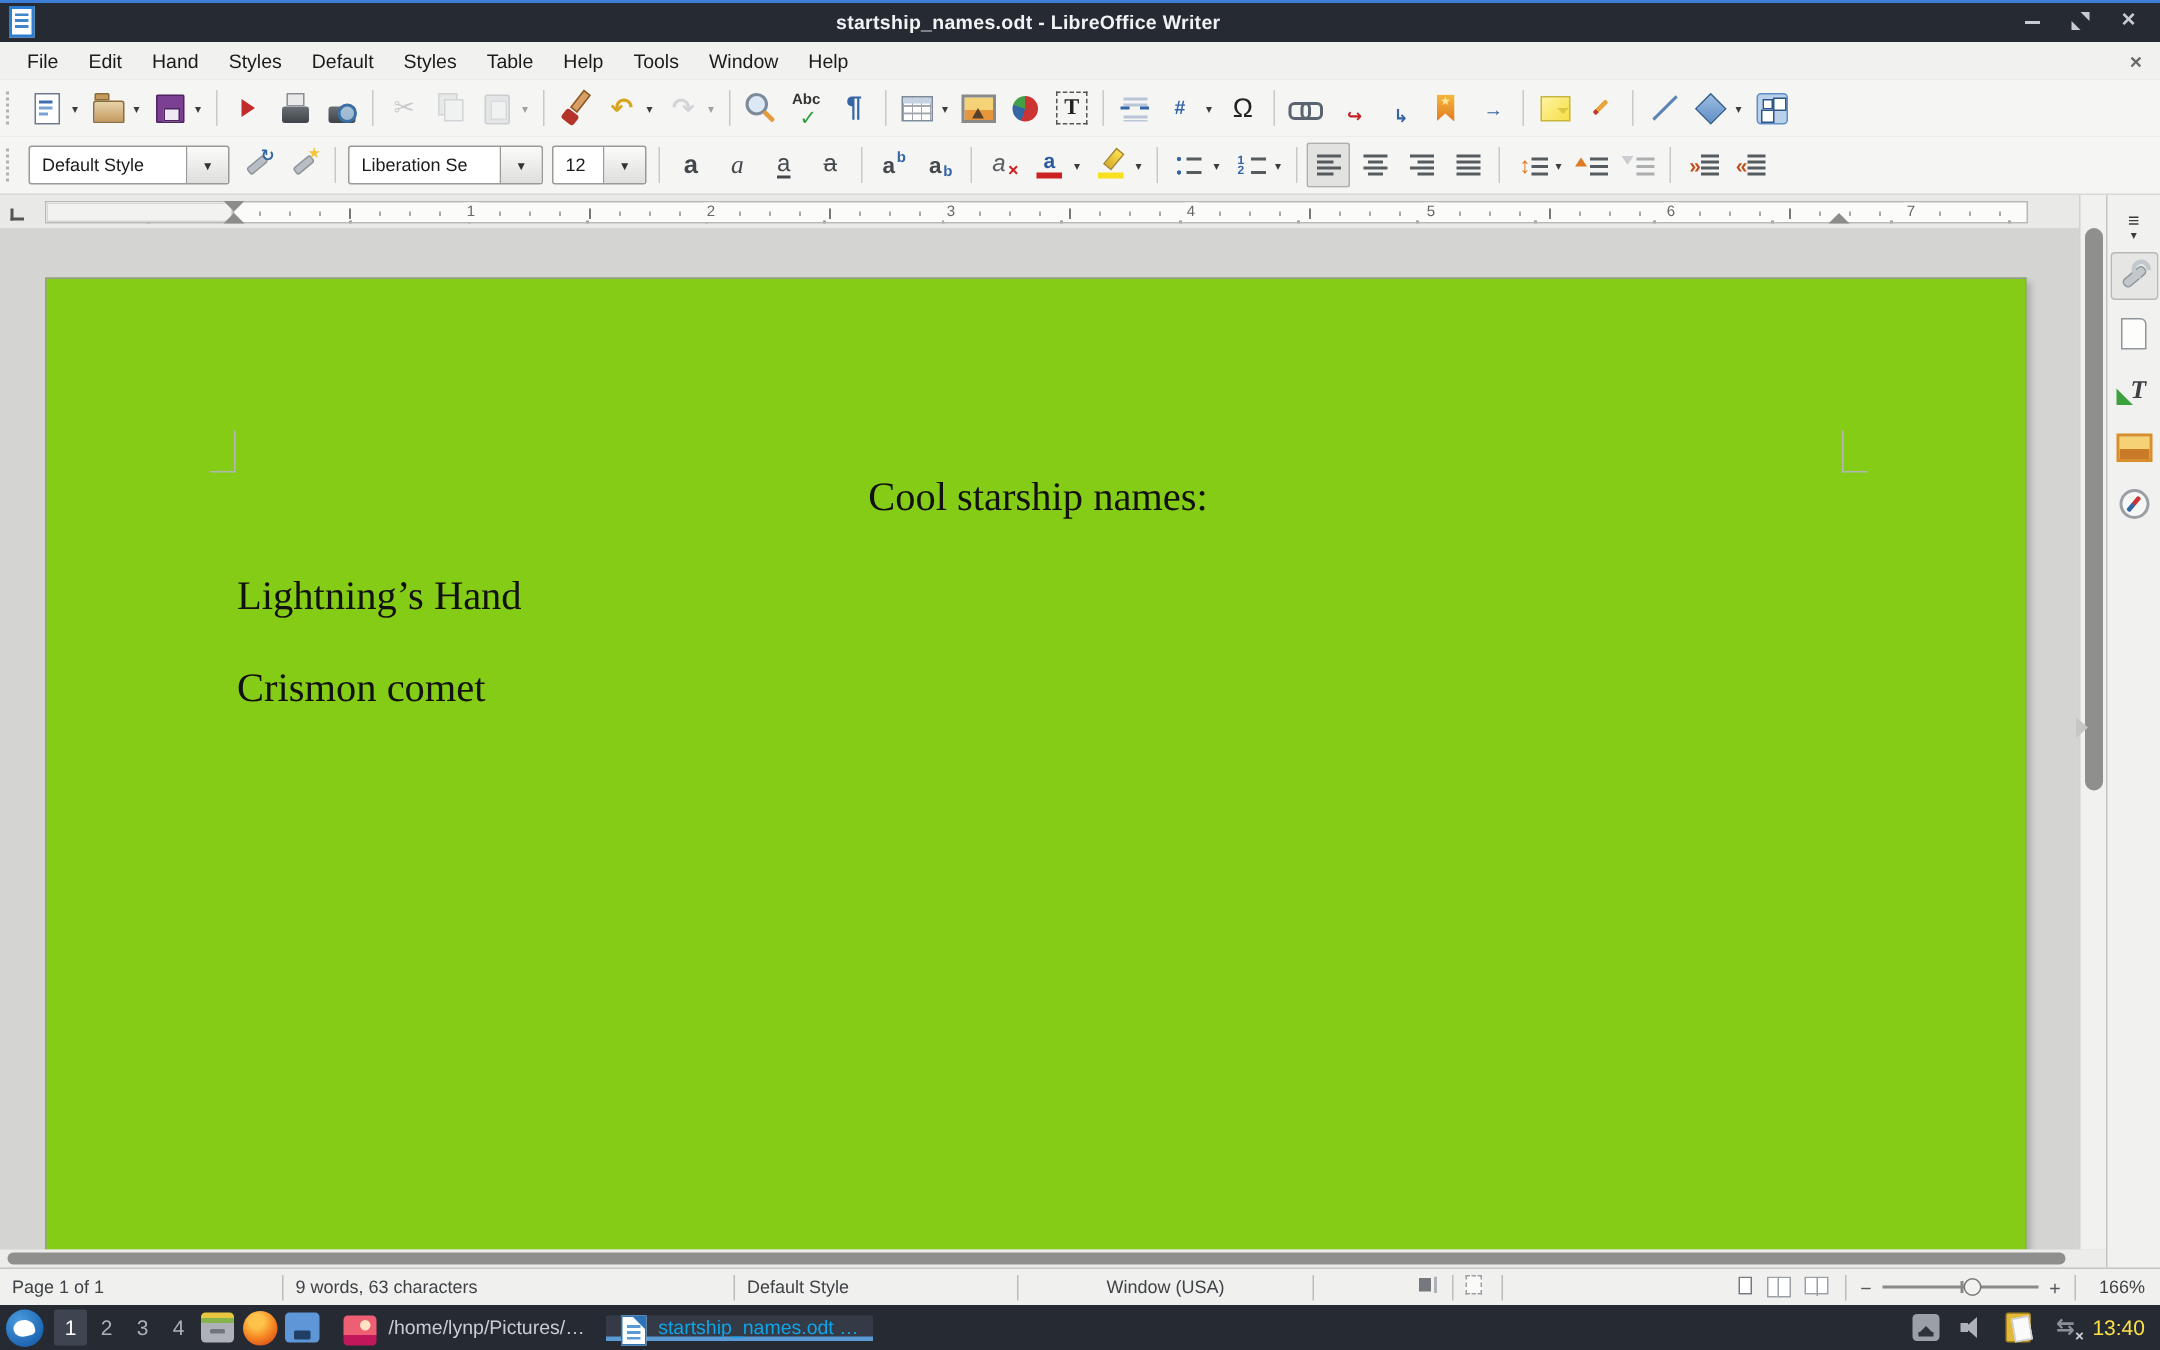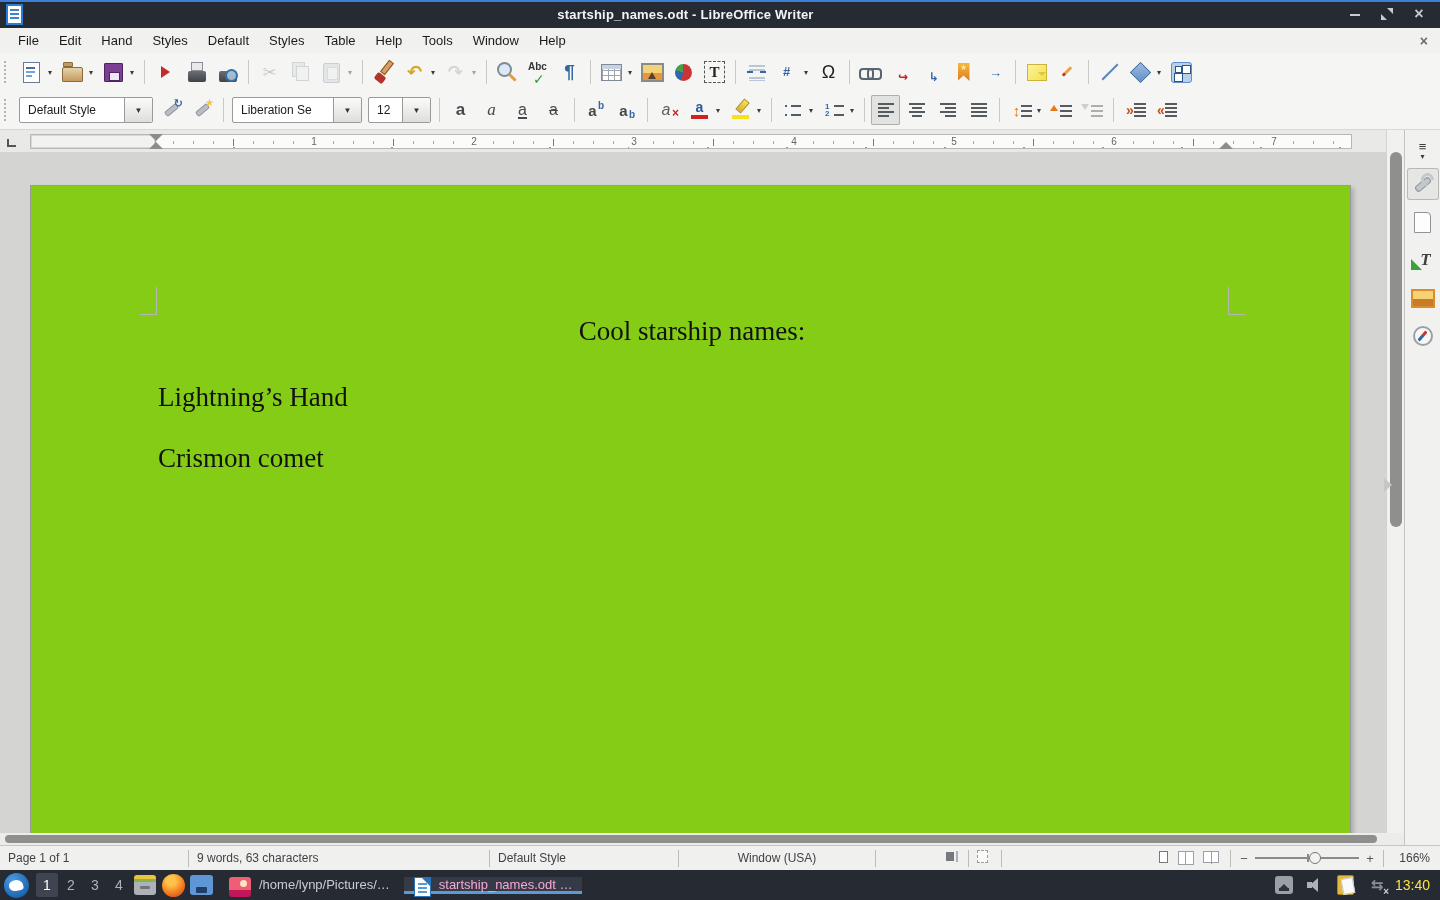--- a/index.html
+++ b/index.html
@@ -246,21 +246,21 @@
   .tk-file-manager::after{content:"";position:absolute;left:6px;top:11px;width:10px;height:3px;background:#70757c;border-radius:1px}
   .tk-firefox{width:23px;height:23px;border-radius:50%;background:radial-gradient(circle at 40% 30%,#ffc24a 0 22%,#f58220 55%,#d9541e 82%,#b8431a)}
   .tk-app-window{width:23px;height:20px;border-radius:3px;background:#5f96d8;position:relative}
   .tk-app-window::after{content:"";position:absolute;left:6px;bottom:2px;width:11px;height:6px;background:#1f3f66;border-radius:1px}
   .tk-image-viewer{width:22px;height:20px;border-radius:3px;background:linear-gradient(#ef5f74 0 13px,#c2185b 13px);position:relative}
   .tk-image-viewer::after{content:"";position:absolute;right:4px;top:3px;width:7px;height:7px;border-radius:50%;background:#ffe3c2}
   .tk-writer-document{width:17px;height:20px;background:#fff;border:1px solid #2c74b8;position:relative;flex:none}
   .tk-writer-document::before{content:"";position:absolute;left:3px;top:5px;width:9px;height:10px;background:repeating-linear-gradient(#5b9bd5 0 2px,transparent 2px 4px)}
   .tk-writer-document::after{content:"";position:absolute;right:0;top:0;border:4px solid #2c74b8;border-left-color:transparent;border-bottom-color:transparent}
   .task{display:flex;align-items:flex-start;gap:8px;height:17px;padding:0 10px;margin-left:4px;color:#c9ccd0;font-size:13px;white-space:nowrap}
-  .task.act{background:#343a46;color:#f9a8d4;box-shadow:inset 0 -3px 0 #5b9bd5}
+  .task.act{background:#343a46;color:#0ea5e9;box-shadow:inset 0 -3px 0 #5b9bd5}
   .tray{display:flex;align-items:center;gap:13px;margin-left:auto}
   .tr-removable-media{width:18px;height:18px;background:#9aa0a6;border-radius:3px;position:relative}
   .tr-removable-media::before{content:"";position:absolute;left:4px;top:3px;border:5px solid transparent;border-bottom:5px solid #2e333b}
   .tr-removable-media::after{content:"";position:absolute;left:4px;bottom:3px;width:10px;height:3px;background:#2e333b}
   .tr-volume{position:relative;width:18px;height:18px}
   .tr-volume::before{content:"";position:absolute;left:1px;top:6px;width:5px;height:6px;background:#aeb2b8}
   .tr-volume::after{content:"";position:absolute;left:4px;top:2px;border-right:8px solid #aeb2b8;border-top:7px solid transparent;border-bottom:7px solid transparent}
   .tr-clipboard{width:17px;height:20px;background:#e3b93c;border:1px solid #a8861f;border-radius:2px;position:relative}
   .tr-clipboard::after{content:"";position:absolute;left:4px;top:2px;width:10px;height:14px;background:#fafafa;border:1px solid #c9ccd0;transform:rotate(-10deg)}
   .tr-network-offline{position:relative;width:20px;height:18px;color:#8b9097}

